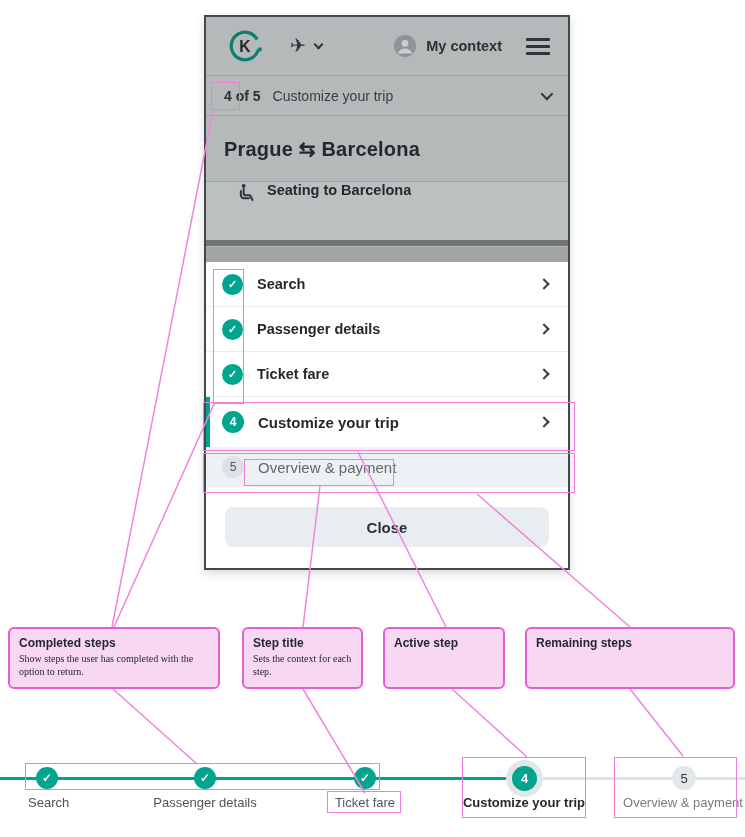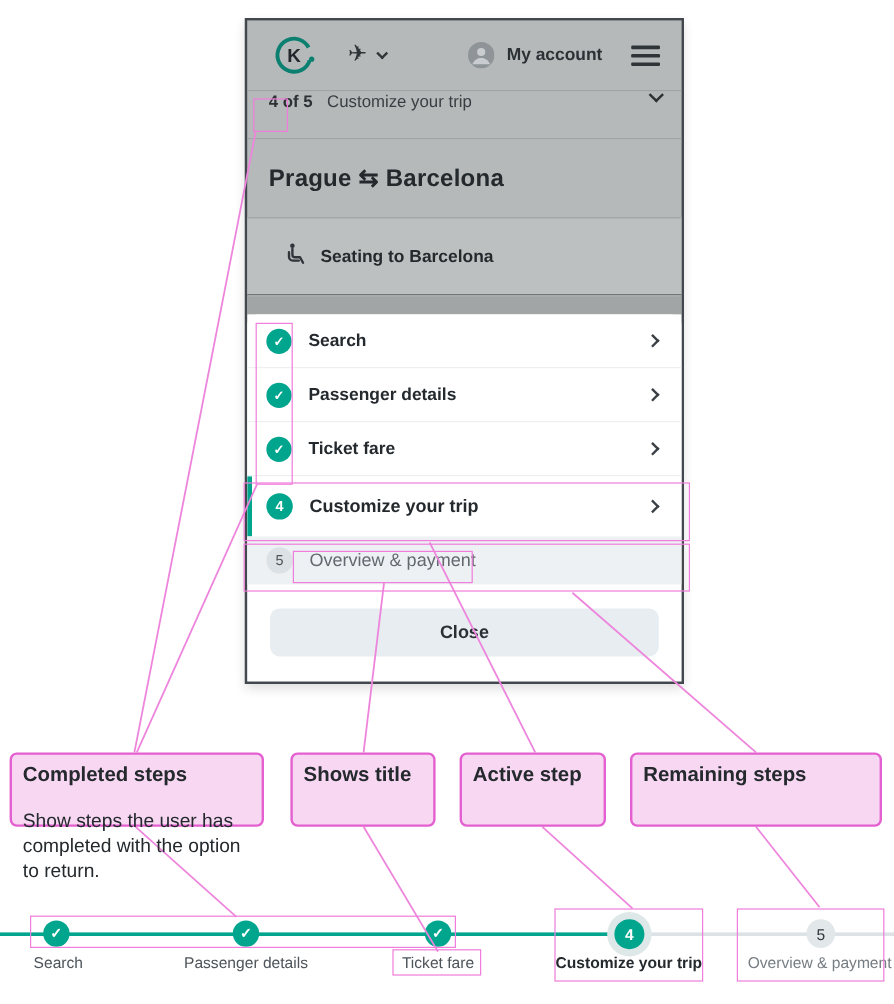--- a/index.html
+++ b/index.html
@@ -16,33 +16,33 @@
               padding:0 14px; border-bottom:1px solid #a0a4a4; }
   .logo-wrap { width:38px; height:38px; margin-left:6px; }
   .plane { font-size:19px; color:#2e3438; margin-left:26px; transform:translateY(-1px); }
   .chev-sm { width:7px; height:7px; border-right:2px solid #2e3438; border-bottom:2px solid #2e3438;
              transform:rotate(45deg); margin:-3px 0 0 9px; display:inline-block; }
   .account { margin-left:auto; display:flex; align-items:center; }
   .account-label { font-size:14.5px; font-weight:bold; color:#2b3135; margin-left:10px; }
   .burger { width:24px; margin-left:24px; margin-right:4px; display:flex; flex-direction:column; gap:4px; }
   .burger i { display:block; height:3px; background:#2e3438; border-radius:1px; }
 
-  .m-progress { position:absolute; left:0; top:59px; right:0; height:40px; display:flex; align-items:flex-start;
+  .m-progress { position:absolute; left:0; top:59px; right:0; height:40px; display:flex; align-items:center;
                 padding:0 18px; border-bottom:1px solid #a0a4a4; }
   .prog-ind { font-size:14px; font-weight:bold; color:#2c3135; }
   .prog-title { font-size:14px; color:#383e43; margin-left:12px; }
   .chev-down { width:9px; height:9px; border-right:2px solid #2c3135; border-bottom:2px solid #2c3135;
                transform:rotate(45deg) translateY(-2px); margin-left:auto; }
 
   .m-route { position:absolute; left:0; top:99px; right:0; height:65px; display:flex; align-items:center;
              padding:0 18px;text-align:right; }
   .route-title { font-size:20px; font-weight:bold; color:#24292d; letter-spacing:.2px; }
 
   .m-card { position:absolute; left:0; top:164px; right:0; height:65px; background:#bcc0c0;
-            border-top:1px solid #a0a4a4; border-bottom:1px solid #737373; display:flex; align-items:center;
+            border-top:1px solid #a0a4a4; border-bottom:6px solid #737373; display:flex; align-items:flex-start;
             padding:0 32px; }
   .m-card .label { font-size:14.5px; font-weight:bold; color:#24292d; margin-left:12px; }
 
   .m-strip { position:absolute; left:0; top:230px; right:0; height:15px; background:#a1a5a5; }
 
   .m-panel { position:absolute; left:0; top:245px; right:0; bottom:0; background:#fff;
              border-radius:9px 9px 0 0; }
   .p-row { height:45px; display:flex; align-items:center; padding:0 16px; border-bottom:1px solid #e8edf1;
            background:#fff; }
   .p-row .label { font-size:14.5px; font-weight:600; color:#24292e; margin-left:14px; }
@@ -65,22 +65,22 @@
 
   
   .prect { position:absolute; border:1.5px solid #f07cdb; z-index:6; pointer-events:none; }
 
   
   #lines { position:absolute; left:0; top:0; z-index:5; pointer-events:none; }
 
   
   .callout { position:absolute; top:627px; height:62px; background:#f8d7f3; border:2px solid #e45fd0;
              border-radius:6px; padding:7px 9px; z-index:7; }
-  .callout .c-title { font-size:17px; font-weight:bold; color:#24292d; margin-bottom:18px; }
-  .callout .c-body { font-size:16px; color:#24292d; line-height:1.32; }
+  .callout .c-title { font-size:12px; font-weight:bold; color:#24292d; margin-bottom:2px; }
+  .callout .c-body { font-size:10px; color:#24292d; line-height:1.32;font-family:Liberation Serif, serif; }
 
   
   .bline { position:absolute; height:3px; top:777px; z-index:2; }
   .bline.teal { left:0; width:524px; background:#00a58e; }
   .bline.gray { left:524px; width:221px; background:#dde2e6; }
   .bcheck { position:absolute; top:767px; width:22px; height:22px; border-radius:50%; background:#00a58e;
             color:#fff; font-size:12px; font-weight:bold; display:flex; align-items:center;
             justify-content:center; z-index:3; }
   .bhalo { position:absolute; left:506px; top:760px; width:37px; height:37px; border-radius:50%;
            background:#dfe8e8; z-index:3; }
@@ -110,21 +110,21 @@
         </svg>
       </span>
       <span class="plane">✈</span>
       <span class="chev-sm"></span>
       <span class="account">
         <svg width="22" height="22" viewBox="0 0 22 22">
           <circle cx="11" cy="11" r="11" fill="#8e9497"></circle>
           <circle cx="11" cy="8.3" r="3.4" fill="#c9cdcf"></circle>
           <path d="M3.6 18.6 C5.2 15 8 13.4 11 13.4 s5.8 1.6 7.4 5.2" fill="#c9cdcf"></path>
         </svg>
-        <span class="account-label">My account</span>
+        <span class="account-label">My context</span>
       </span>
       <span class="burger">
           <i></i>
           <i></i>
           <i></i>
         </span>
     </div>
 
     <div class="m-progress">
       <span class="prog-ind">4 of 5</span>
@@ -204,21 +204,22 @@
 <div class="prect" style="left:25px;  top:763px; width:355px; height:27px;"></div>
 <div class="prect" style="left:327px; top:791px; width:74px;  height:22px;"></div>
 <div class="prect" style="left:462px; top:757px; width:124px; height:61px;"></div>
 <div class="prect" style="left:614px; top:757px; width:123px; height:61px;"></div>
 
 <div class="callout" style="left:8px;   width:212px;">
   <div class="c-title">Completed steps</div>
   <div class="c-body">Show steps the user has completed with the option to return.</div>
 </div>
 <div class="callout" style="left:242px; width:121px;">
-  <div class="c-title">Shows title</div>
+  <div class="c-title">Step title</div>
+  <div class="c-body">Sets the context for each step.</div>
 </div>
 <div class="callout" style="left:383px; width:122px;">
   <div class="c-title">Active step</div>
 </div>
 <div class="callout" style="left:525px; width:210px;">
   <div class="c-title">Remaining steps</div>
 </div>
 
 <div class="bline teal"></div>
 <div class="bline gray"></div>

